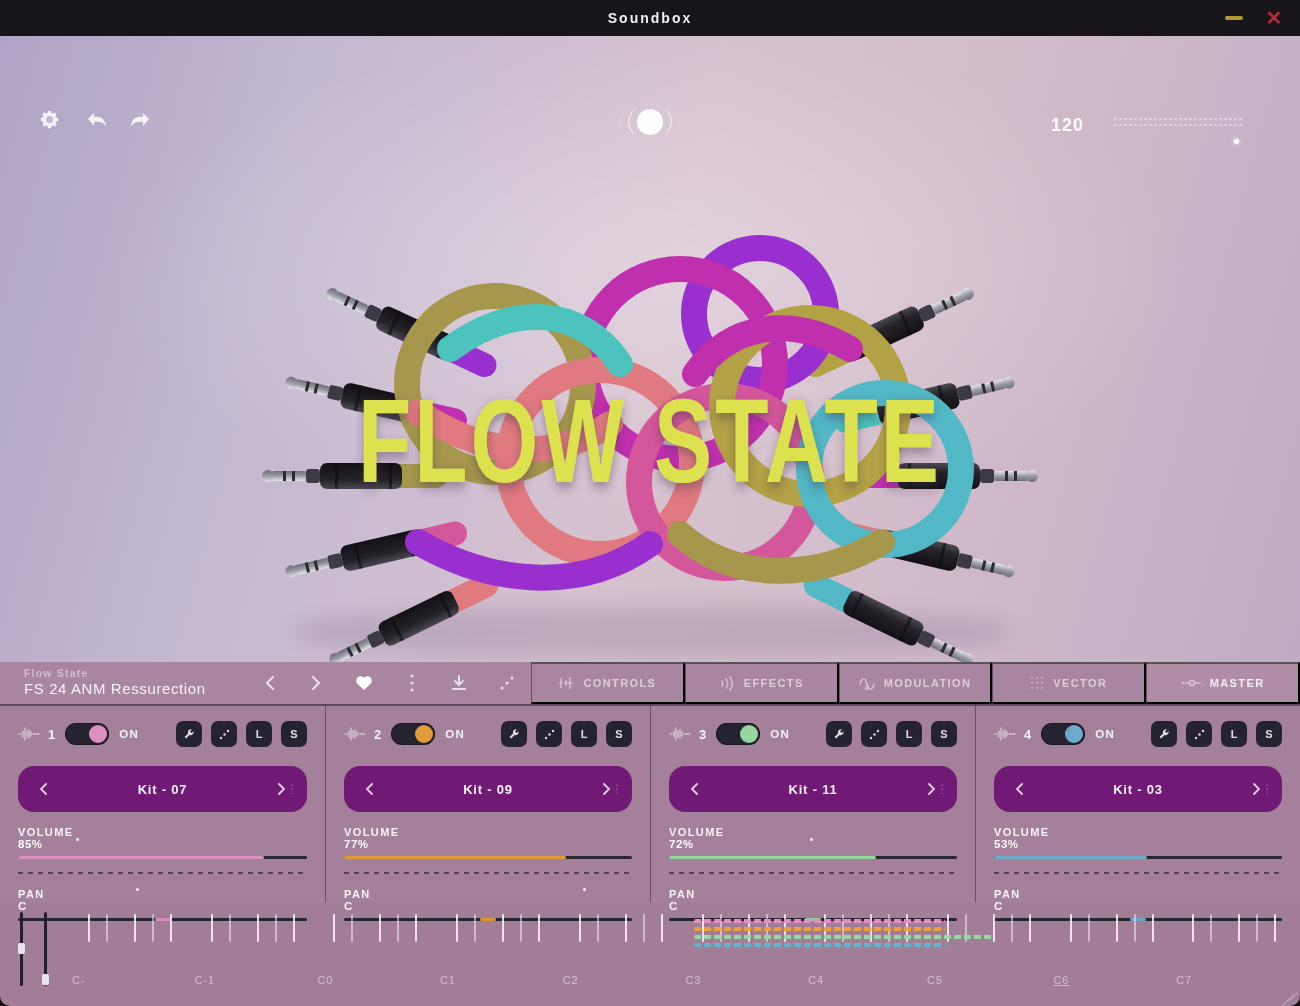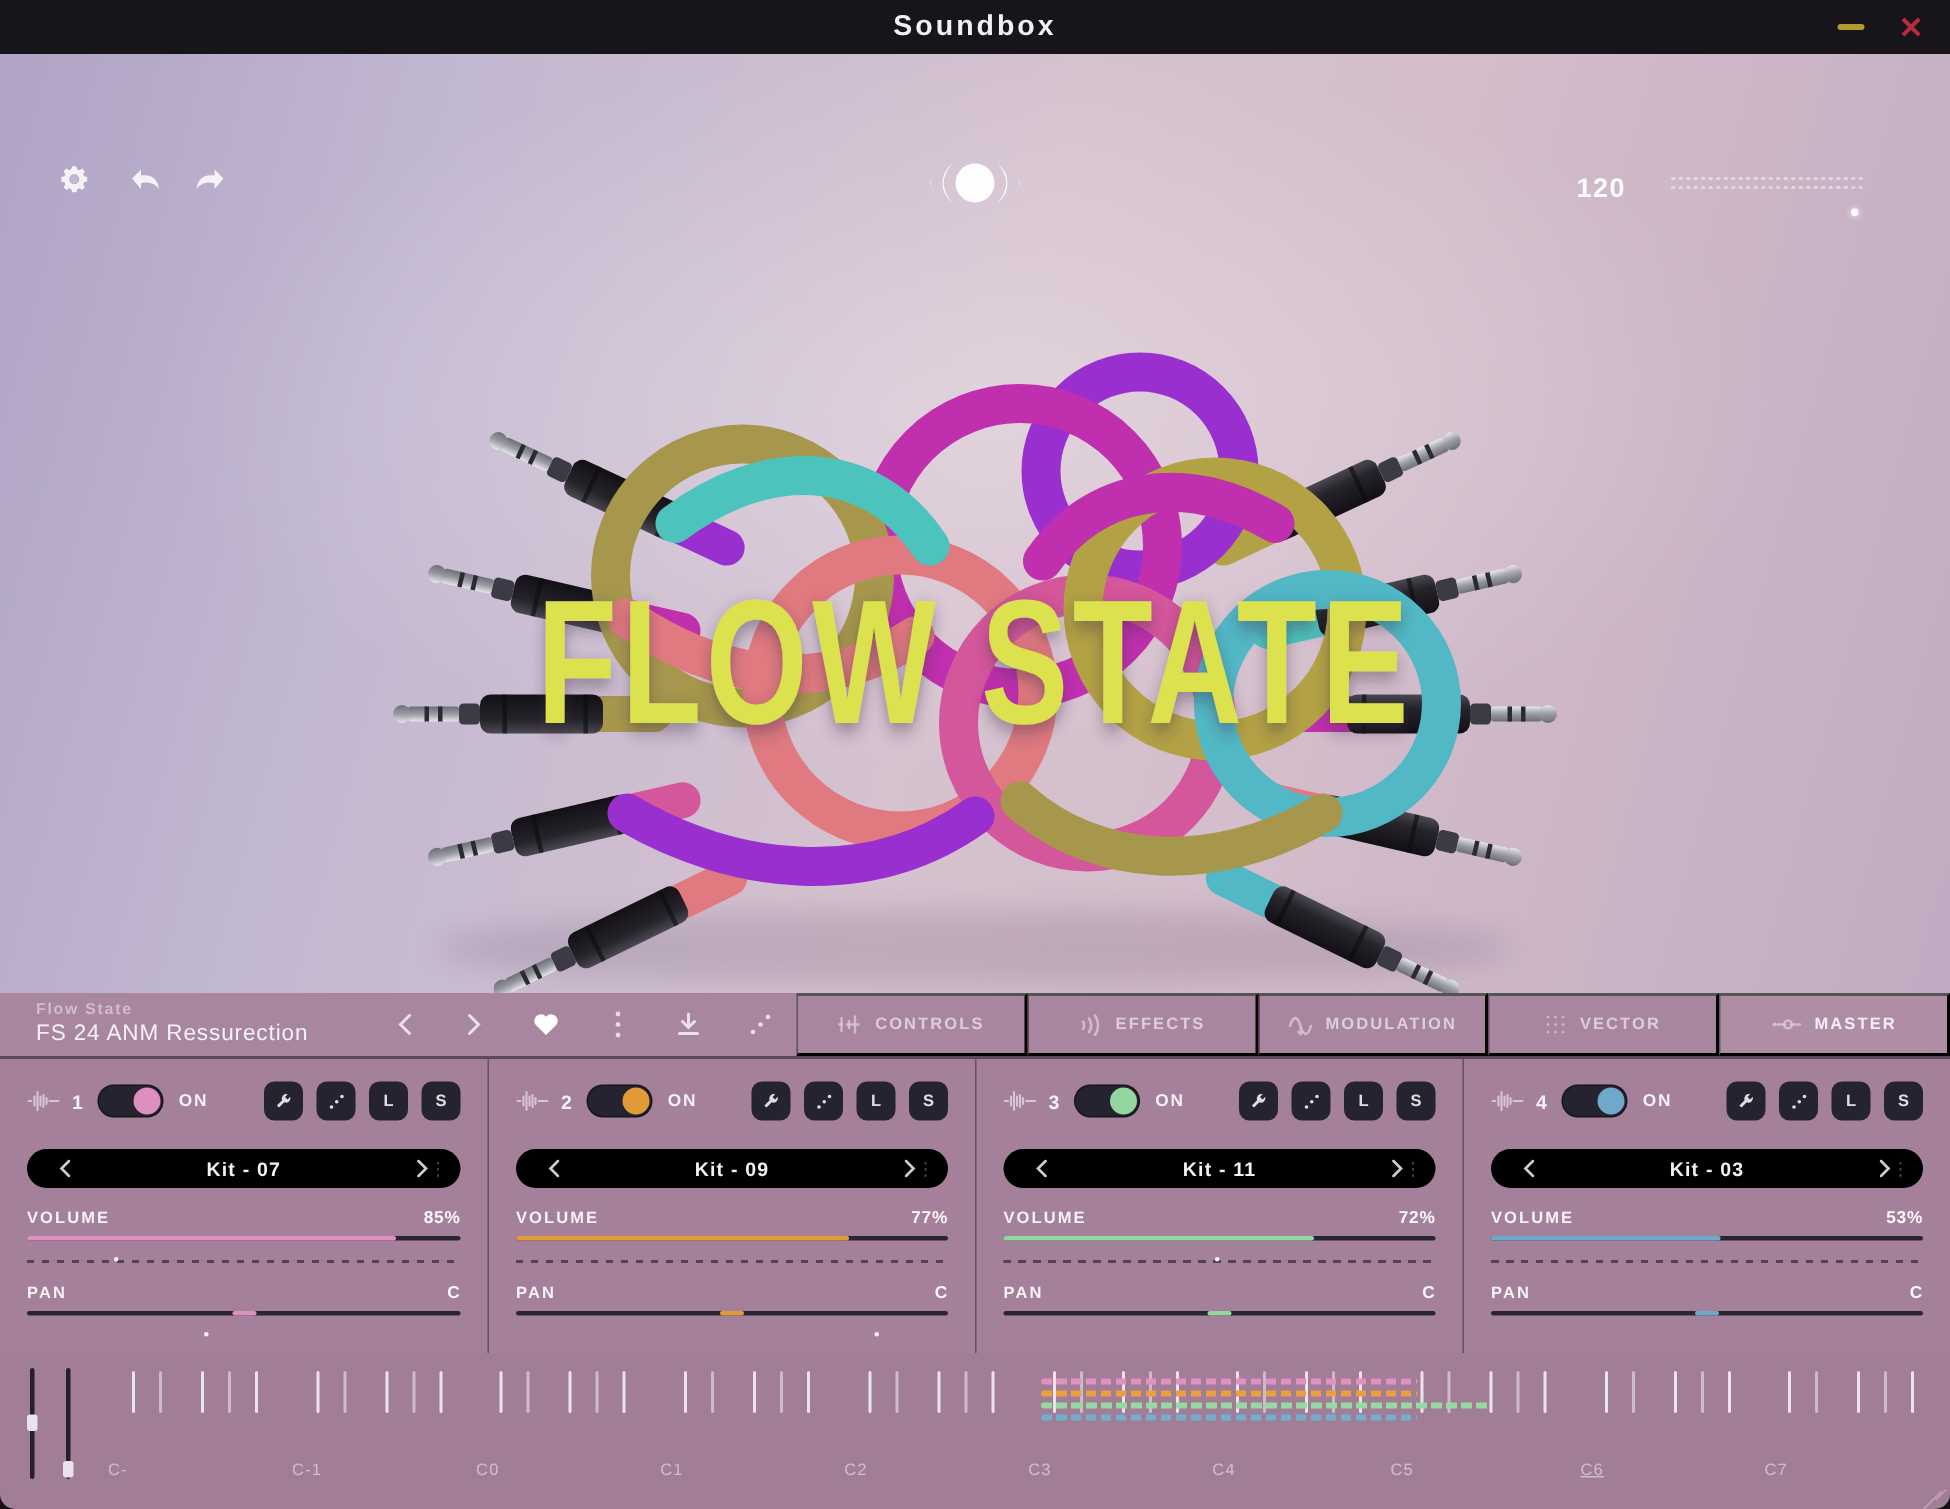--- a/index.html
+++ b/index.html
@@ -1,21 +1,21 @@
 <!DOCTYPE html>
 <html><head>
 <meta charset="utf-8">
 <style>
   * { margin:0; padding:0; box-sizing:border-box; }
   body { background:#141216; font-family:"Liberation Sans", sans-serif; -webkit-font-smoothing:antialiased; }
   .app { position:relative; width:1300px; height:1006px; overflow:hidden; background:#141216; }
 
   
   .titlebar { position:relative; height:36px; background:#17151a; display:flex; align-items:center; justify-content:center; }
-  .titlebar .title { color:#f2f0f4; font-size:19px; font-weight:bold; letter-spacing:2px; }
+  .titlebar .title { color:#f2f0f4; font-size:14px; font-weight:bold; letter-spacing:2px; }
   .win-btn { position:absolute; top:0; height:36px; width:40px; display:flex; align-items:center; justify-content:center; cursor:pointer; background:none; border:none; }
   .win-min { right:46px; }
   .win-min .dash { width:18px; height:4px; border-radius:2px; background:#b29a2e; }
   .win-close { right:6px; color:#b72b3d; font-size:20px; font-weight:bold; }
 
   
   .stage { position:relative; height:626px;
     background:
       radial-gradient(ellipse 60% 55% at 50% 38%, rgba(255,255,255,0.28), rgba(255,255,255,0) 70%),
       linear-gradient(105deg, #b0a3c5 0%, #c3b8d1 22%, #d6c2cf 50%, #d3bdcb 68%, #c0abc2 100%);
@@ -57,26 +57,26 @@
 
   .strip-head { display:flex; align-items:center; height:28px; }
   .wave-ico { color:rgba(255,255,255,0.55); margin-right:8px; display:flex; }
   .ch-num { color:#f4f1f5; font-size:13px; font-weight:bold; margin-right:10px; }
   .toggle { position:relative; width:44px; height:22px; border-radius:11px; background:#262330; cursor:pointer; box-shadow:inset 0 0 0 1px rgba(0,0,0,0.4); }
   .toggle .knob { position:absolute; right:2px; top:2px; width:18px; height:18px; border-radius:50%; background:var(--accent); }
   .on-label { color:#f4f1f5; font-size:11.5px; font-weight:bold; letter-spacing:1.2px; margin-left:10px; }
   .mini-btns { margin-left:auto; display:flex; gap:9px; }
   .mini-btn { width:26px; height:26px; border:none; border-radius:7px; background:#262330; color:rgba(255,255,255,0.85); font-size:11px; font-weight:bold; display:flex; align-items:center; justify-content:center; cursor:pointer; }
 
-  .kit-pill { position:relative; margin-top:18px; height:26px; border-radius:16px; background:#000000; display:flex; align-items:center; padding:0 12px; cursor:pointer;justify-content:space-between; }
+  .kit-pill { position:relative; margin-top:18px; height:46px; border-radius:16px; background:#701a75; display:flex; align-items:center; padding:0 12px; cursor:pointer;justify-content:space-between; }
   .kit-pill .chev { width:26px; height:26px; background:none; border:none; color:rgba(255,255,255,0.85); display:flex; align-items:center; justify-content:center; cursor:pointer; }
   .kit-name { flex:1; text-align:center; color:#f4f1f5; font-size:13px; font-weight:bold; letter-spacing:0.8px; }
   .kit-kebab { position:absolute; right:9px; color:rgba(255,255,255,0.3); font-size:12px; letter-spacing:0; cursor:pointer; line-height:1; }
 
-  .param-row { display:flex; justify-content:space-between; align-items:baseline; margin-top:14px; }
+  .param-row { display:flex; justify-content:space-between; align-items:baseline; margin-top:14px;flex-direction:column; }
   .plabel { color:rgba(255,255,255,0.9); font-size:11px; font-weight:bold; letter-spacing:1.4px; }
   .pval { color:rgba(255,255,255,0.95); font-size:11.5px; font-weight:bold; letter-spacing:0.5px; }
   .slider { position:relative; margin-top:6px; height:3px; border-radius:2px; background:#2a2631; cursor:ew-resize; }
   .slider .fill { position:absolute; left:0; top:0; bottom:0; border-radius:2px; background:var(--accent); }
   .slider .pan-marker { position:absolute; top:0; bottom:0; width:16px; border-radius:2px; background:var(--accent); transform:translateX(-50%); }
   .mod-dot { position:absolute; width:3px; height:3px; border-radius:50%; background:rgba(255,255,255,0.9); }
   .dashes { margin-top:13px; height:2px;
     background:repeating-linear-gradient(90deg, rgba(30,24,36,0.6) 0 5px, transparent 5px 10px); }
 
   

